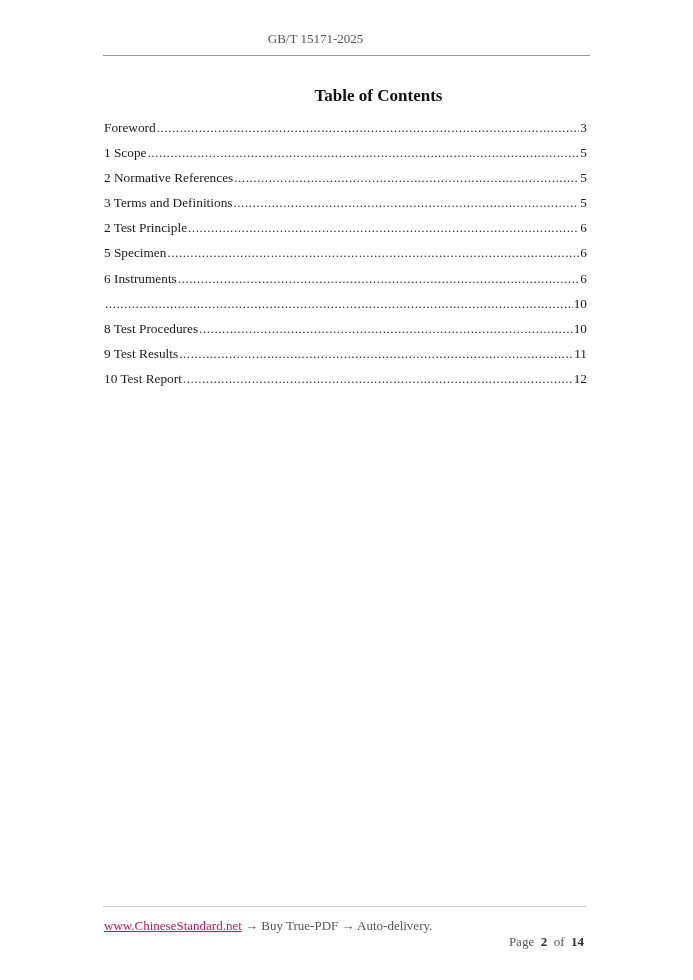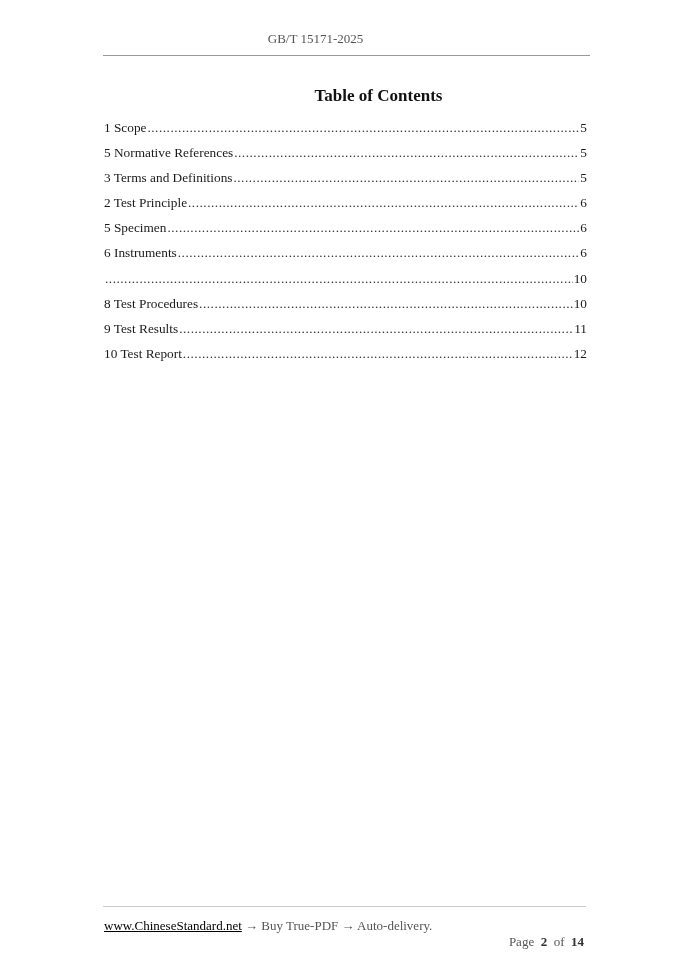--- a/index.html
+++ b/index.html
@@ -12,40 +12,45 @@
                  font-size: 17px; font-weight: bold; color: #111; margin-left: 32px; }
     .toc { position: absolute; top: 120px; left: 104px; width: 483px; }
     .toc-row { display: flex; align-items: baseline; height: 25.1px; font-size: 13.3px; color: #1a1a1a; }
     .toc-label { white-space: nowrap; }
     .toc-dots { flex: 1; overflow: hidden; white-space: nowrap; margin: 0 1px; color: #333; }
     .toc-dots::before { content: "......................................................................................................................................................................................................................................................"; letter-spacing: 0.5px; }
     .toc-page { white-space: nowrap; }
     .footer-rule { position: absolute; top: 906px; left: 103px; width: 483px; height: 1px; background: #ccc; }
     .footer { position: absolute; top: 918px; left: 104px; width: 480px; font-size: 13px; color: #555; }
     .footer-left { position: absolute; left: 0; top: 0; white-space: nowrap; }
-    .footer-link { color: #000000; text-decoration: underline; margin-top: 48px; }
+    .footer-link { color: #be185d; text-decoration: underline; margin-top: 48px; }
     .footer-right { position: absolute; right: 0; top: 16px; white-space: nowrap; }
     .footer-right b { color: #333; }
   </style>
 </head>
 <body>
 
 <div class="header-title">GB/T 15171-2025</div>
 <div class="header-rule"></div>
 
 <div class="toc-title">Table of Contents</div>
 
 <div class="toc">
   <div class="toc-row">
+    <span class="toc-label">Foreword</span>
+    <span class="toc-dots"></span>
+    <span class="toc-page">3</span>
+  </div>
+  <div class="toc-row">
     <span class="toc-label">1 Scope</span>
     <span class="toc-dots"></span>
     <span class="toc-page">5</span>
   </div>
   <div class="toc-row">
-    <span class="toc-label">5 Normative References</span>
+    <span class="toc-label">2 Normative References</span>
     <span class="toc-dots"></span>
     <span class="toc-page">5</span>
   </div>
   <div class="toc-row">
     <span class="toc-label">3 Terms and Definitions</span>
     <span class="toc-dots"></span>
     <span class="toc-page">5</span>
   </div>
   <div class="toc-row">
     <span class="toc-label">2 Test Principle</span>

